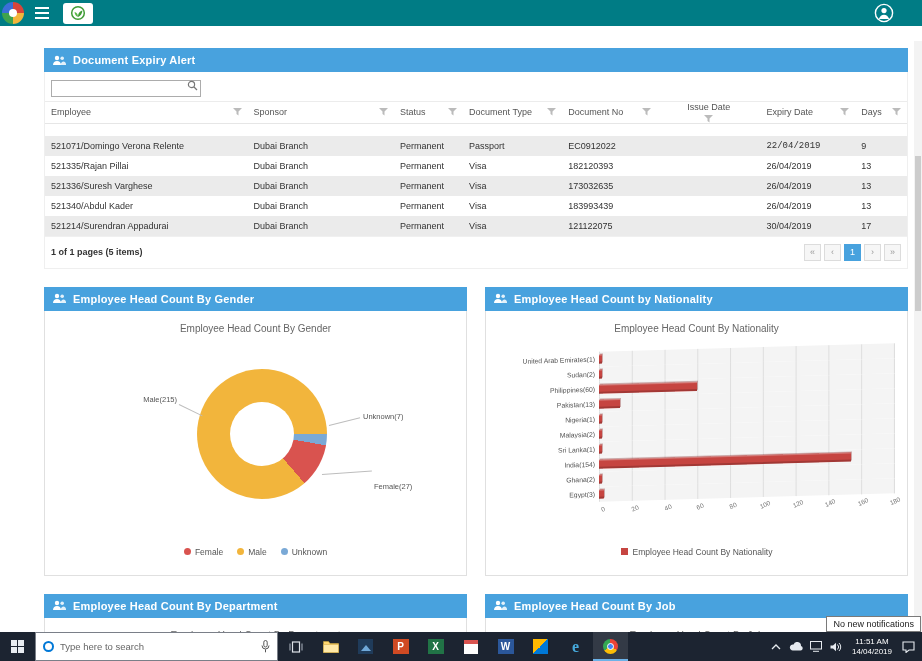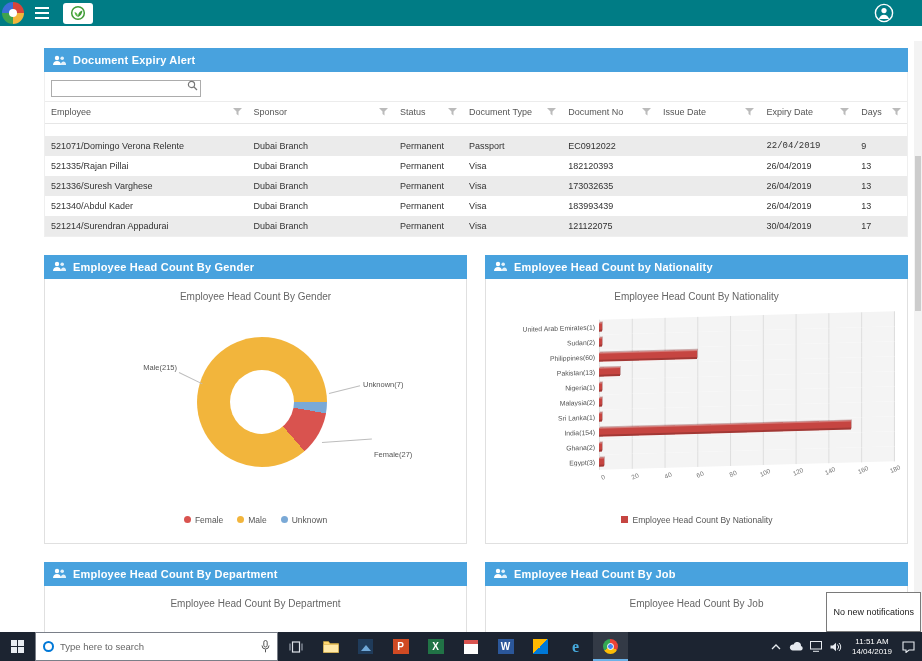--- a/index.html
+++ b/index.html
@@ -78,21 +78,21 @@
 .nat-track{flex:1;height:100%;position:relative;background-color:#f4f4f4;background-image:linear-gradient(to right,#dedede 1px,transparent 1px);background-size:calc(100%/9) 100%;border-right:1px solid #dedede}
 .nat-bar{position:absolute;left:0;top:3px;height:9px;min-width:3px;box-shadow:inset 0 -2px 0 rgba(0,0,0,.18),inset 0 1px 0 rgba(255,255,255,.28),1px -1px 0 rgba(130,30,30,.35);cursor:pointer}
 .nat-axis{position:relative;margin-left:111px;height:16px}
 .nat-tick{position:absolute;top:4px;font-size:6.5px;color:#777;transform:translateX(-50%) rotate(-22deg)}
 
 
 .page-scrollbar{position:absolute;top:41px;right:0;bottom:29px;width:8px;background:#f3f3f3;z-index:40;cursor:pointer}
 .sb-thumb{position:absolute;top:115px;height:155px;left:1px;right:1px;background:#cccccc}
 
 
-.tooltip{position:absolute;right:1px;bottom:29px;background:#fff;border:1px solid #7a7a7a;font-size:9px;color:#222;padding:14px 6px;z-index:70;white-space:nowrap}
+.tooltip{position:absolute;right:1px;bottom:29px;background:#fff;border:1px solid #7a7a7a;font-size:9px;color:#222;padding:2px 6px;z-index:70;white-space:nowrap}
 
 
 .taskbar{position:absolute;left:0;right:0;bottom:0;height:29px;background:#1c2431;display:flex;align-items:stretch;z-index:60}
 .tb{width:35px;border:0;background:transparent;display:flex;align-items:center;justify-content:center;padding:0;cursor:pointer;flex:0 0 auto}
 .win-grid{display:grid;grid-template-columns:6px 6px;grid-template-rows:6px 6px;gap:1px}
 .win-grid i{background:#e8ecf1;display:block}
 .tb-search{width:243px;background:#fff;display:flex;align-items:center;gap:6px;padding:0 7px;border:1px solid #7a7f88;cursor:text;flex:0 0 auto}
 .cortana{width:11px;height:11px;border-radius:50%;border:2px solid #0078d7;flex:0 0 auto}
 .tb-search-text{font-size:9.5px;color:#666;flex:1;white-space:nowrap;overflow:hidden}
 .tb-mic{display:flex;cursor:pointer}
@@ -202,21 +202,21 @@
                 </span>
               </div>
               <div class="th" style="width: 11%;">
                 <span class="th-label">Document No</span>
                 <span class="funnel">
                   <svg width="9" height="8" viewBox="0 0 9 8">
                     <path d="M0 0h9L5.5 3.5v4L3.5 6V3.5z" fill="#b4b4b4"></path>
                   </svg>
                 </span>
               </div>
-              <div class="th" style="width: 12%;">
+              <div class="th" style="width: 12%; flex-direction: column;">
                 <span class="th-label">Issue Date</span>
                 <span class="funnel">
                   <svg width="9" height="8" viewBox="0 0 9 8">
                     <path d="M0 0h9L5.5 3.5v4L3.5 6V3.5z" fill="#b4b4b4"></path>
                   </svg>
                 </span>
               </div>
               <div class="th" style="width: 11%;">
                 <span class="th-label">Expiry Date</span>
                 <span class="funnel">
@@ -280,20 +280,30 @@
                 <div class="td" style="width: 23.5%;">521214/Surendran Appadurai</div>
                 <div class="td" style="width: 17%;">Dubai Branch</div>
                 <div class="td" style="width: 8%;">Permanent</div>
                 <div class="td" style="width: 11.5%;">Visa</div>
                 <div class="td" style="width: 11%;">121122075</div>
                 <div class="td" style="width: 12%;"></div>
                 <div class="td" style="width: 11%;">30/04/2019</div>
                 <div class="td" style="width: 6%;">17</div>
               </div>
             </div>
+        </div>
+        <div class="pager-row">
+          <span class="pager-summary">1 of 1 pages (5 items)</span>
+          <span class="pager">
+            <button class="pg">«</button>
+            <button class="pg">‹</button>
+            <button class="pg active">1</button>
+            <button class="pg">›</button>
+            <button class="pg">»</button>
+          </span>
         </div>
       </div>
     </section>
 
     <div class="charts-row">
 
       <section class="half">
         <header class="panel-header">
           <span class="ph-icon">
             <svg width="14" height="11" viewBox="0 0 14 11">

